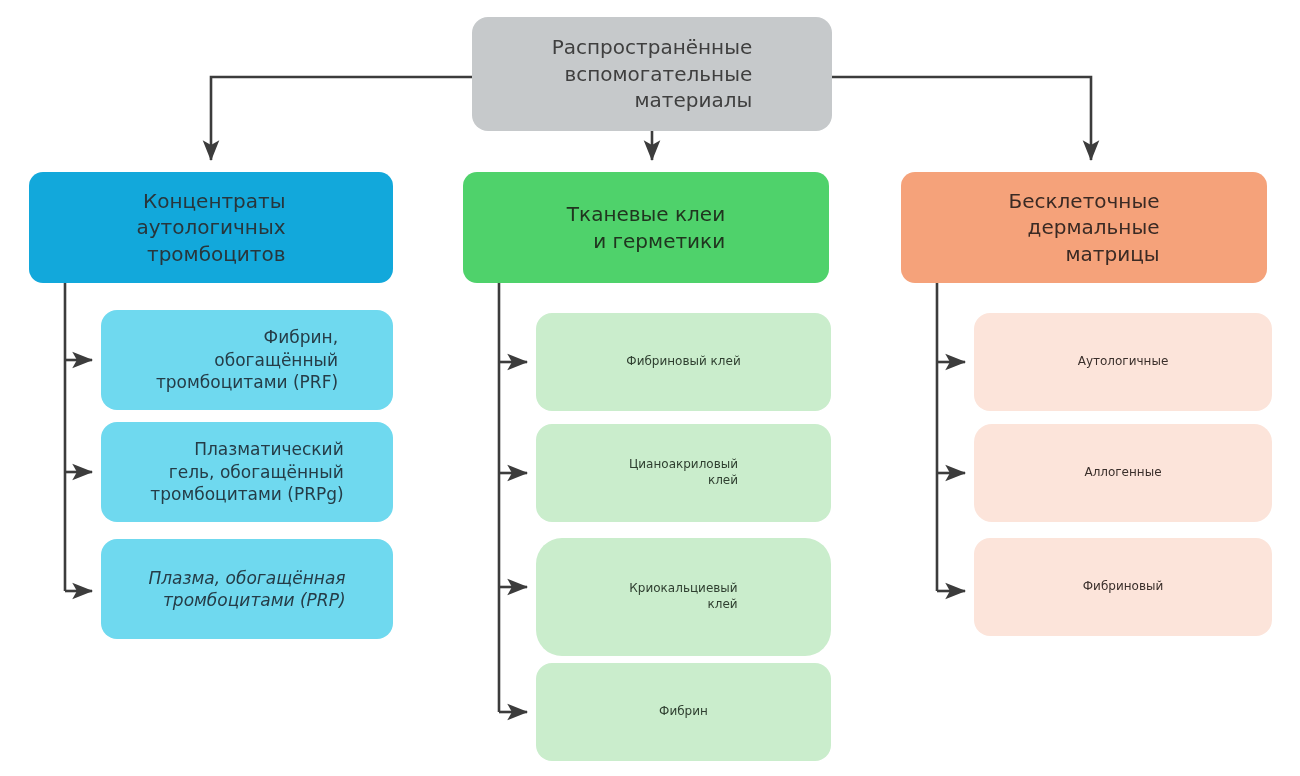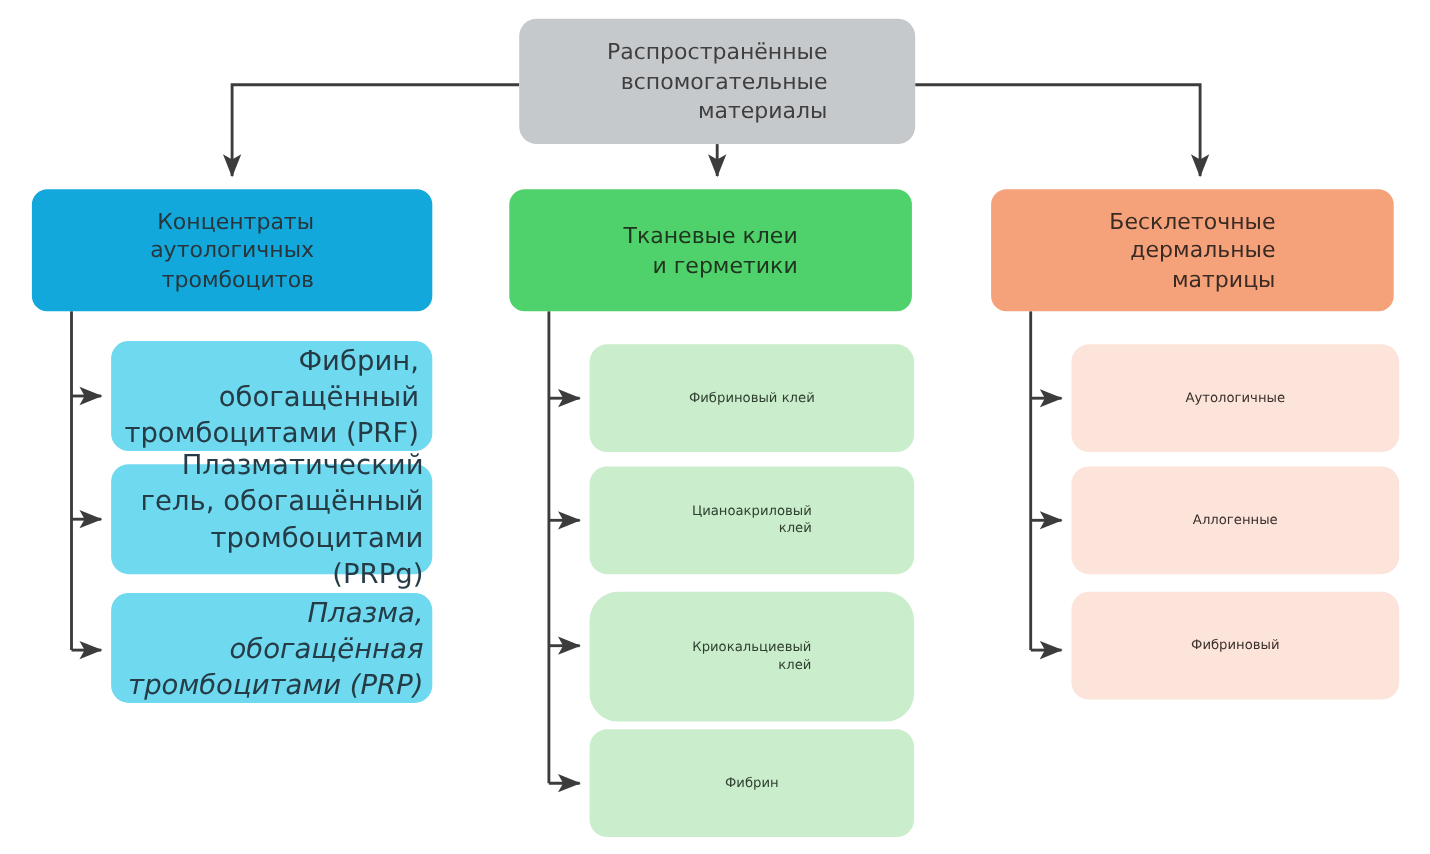--- a/index.html
+++ b/index.html
@@ -37,21 +37,21 @@
   }
   .node-root {
     border-radius: 16px;
     font-size: 20px;
     color: #3a3a3a;
   }
   .node-head {
     font-size: 20px;
   }
   .node-leaf {
-    font-size: 25px;
+    font-size: 17px;
     border-radius: 16px;
   }
   .leaf-sm { font-size: 12px; }
 </style>
 </head>
 <body>
 
 <div id="canvas">
 
   <svg id="connectors" viewBox="0 0 1300 776">
@@ -115,17 +115,17 @@
 клей</div>
 
   <div class="node node-leaf leaf-sm" style="left: 536px; top: 663px; width: 295px; height: 98px; background-color: rgb(202, 237, 204); color: rgb(47, 63, 48);">Фибрин</div>
 
   <div class="node node-leaf leaf-sm" style="left: 974px; top: 313px; width: 298px; height: 98px; background-color: rgb(252, 228, 218); color: rgb(58, 47, 43);">Аутологичные</div>
 
   <div class="node node-head" style="left: 901px; top: 172px; width: 366px; height: 111px; background-color: rgb(245, 162, 122); color: rgb(58, 42, 36);">Бесклеточные
 дермальные
 матрицы</div>
 
-  <div class="node node-leaf leaf-sm" style="left: 974px; top: 424px; width: 298px; height: 98px; background-color: rgb(252, 228, 218); color: rgb(58, 47, 43);">Аллогенные</div>
+  <div class="node node-leaf leaf-sm" style="left: 974px; top: 424px; width: 298px; height: 98px; background-color: rgb(252, 228, 218); color: rgb(58, 47, 43); border-radius: 18px;">Аллогенные</div>
 
   <div class="node node-leaf leaf-sm" style="left: 974px; top: 538px; width: 298px; height: 98px; background-color: rgb(252, 228, 218); color: rgb(58, 47, 43);">Фибриновый</div>
 
 </div>
 
 </body></html>

